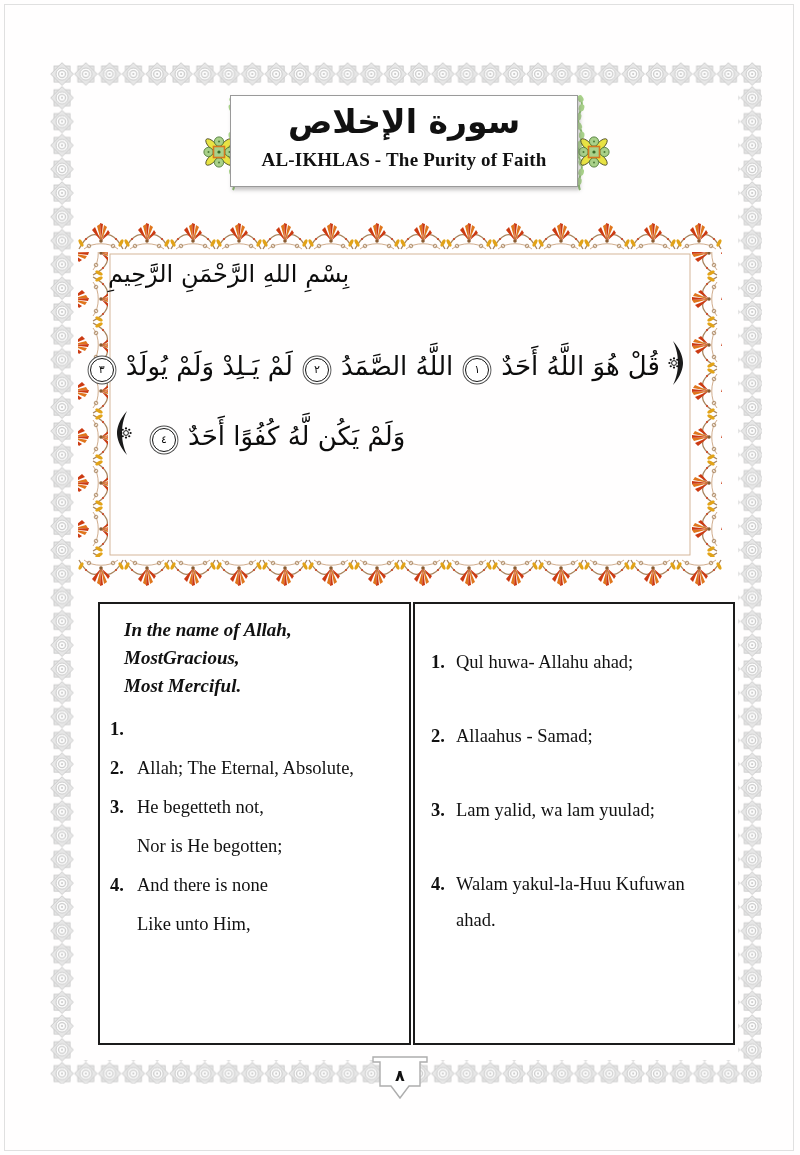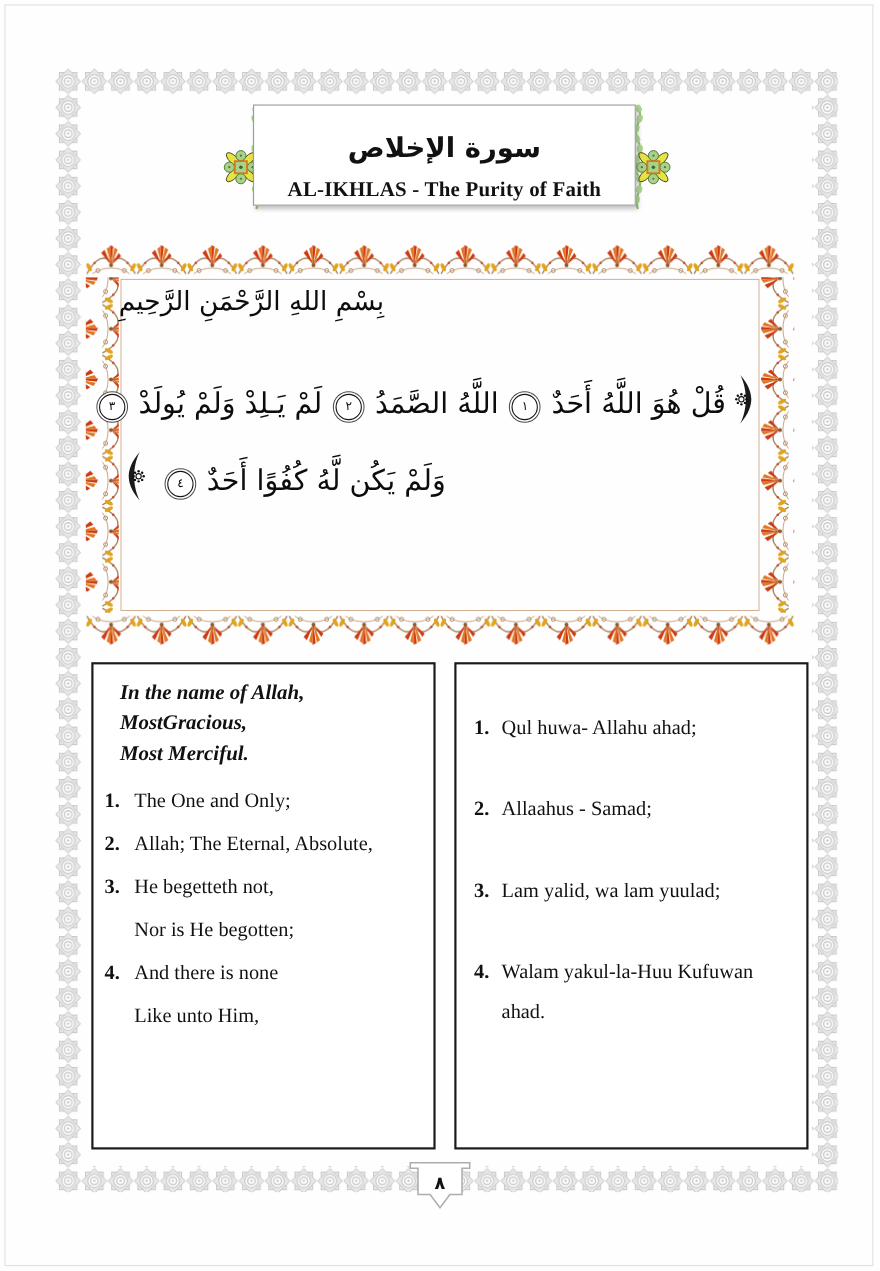--- a/index.html
+++ b/index.html
@@ -13,22 +13,22 @@
   }
   .deco-svg{position:absolute;left:0;top:0;}
   
   .title-box{
     position:absolute;left:230px;top:95px;width:348px;height:92px;
     background:#fff;border:1px solid #9a9a9a;
     box-shadow:2px 3px 4px rgba(120,120,120,.45);
     text-align:center;box-sizing:border-box;
   }
   .title-ar{
-    margin-top:16px;font-family:"DejaVu Sans",sans-serif;
-    font-size:25px;font-weight:bold;color:#111;direction:rtl;line-height:46px;
+    margin-top:3px;font-family:"DejaVu Sans",sans-serif;
+    font-size:33px;font-weight:bold;color:#111;direction:rtl;line-height:46px;
   }
   .title-en{
     font-family:"Liberation Serif",serif;font-size:19px;font-weight:bold;
     color:#111;margin-top:4px;letter-spacing:.2px;
   }
   
   .quran-area{
     position:absolute;left:108px;top:252px;width:584px;height:305px;
     text-align:left;color:#0c0c0c;
   }
@@ -49,21 +49,21 @@
     box-shadow:0 0 0 1.5px #ffffff,0 0 0 2.4px #4a4a4a;
     font-size:11px;line-height:1;margin:0 12px;vertical-align:2px;
     background:#fff;
   }
   .vmark{vertical-align:-11px;margin:0 6px;}
   
   .tbox{
     position:absolute;top:602px;height:443px;background:#fff;
     border:2px solid #1b1b1b;box-sizing:border-box;color:#111;
   }
-  .tbox.left{left:83px;width:313px;}
+  .tbox.left{left:98px;width:313px;}
   .tbox.right{left:413px;width:322px;}
   .tbox-header{
     font-family:"Liberation Serif",serif;font-style:italic;font-weight:600;
     font-size:19px;line-height:28px;
   }
   .left .tbox-header{margin:12px 6px 0 24px;}
   .right .tbox-header{margin:18px 4px 0 4px;text-align:center;line-height:26px;}
   .items{margin-top:10px;}
   .item{display:flex;align-items:flex-start;font-size:18.5px;}
   .left .item{margin:0 4px 0 10px;line-height:39px;}
@@ -241,21 +241,20 @@
 
   <div class="tbox left">
     <div class="tbox-header">
       <div>In the name of Allah, MostGracious,</div>
       <div>Most Merciful.</div>
     </div>
     <div class="items">
       <div class="item">
         <span class="num">1.</span>
         <div class="lines">
-          <div>The One and Only;</div>
         </div>
       </div>
       <div class="item">
         <span class="num">2.</span>
         <div class="lines">
           <div>Allah; The Eternal, Absolute,</div>
         </div>
       </div>
       <div class="item">
         <span class="num">3.</span>

